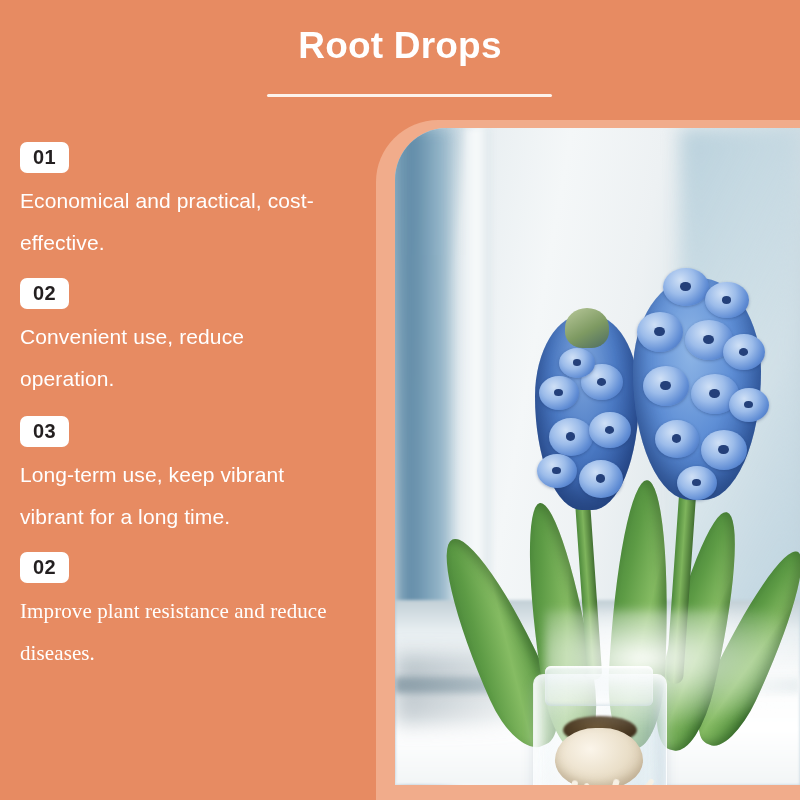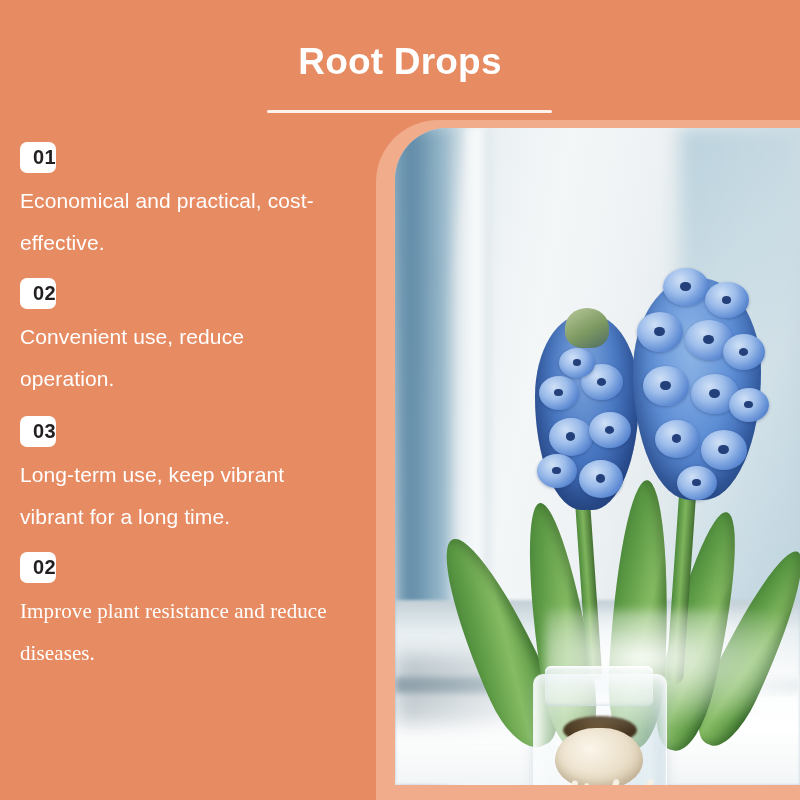--- a/index.html
+++ b/index.html
@@ -5,37 +5,37 @@
   html,body{margin:0;padding:0;}
   body{
     width:800px;height:800px;overflow:hidden;
     background:#E78B62;
     font-family:"Liberation Sans", sans-serif;
     -webkit-font-smoothing:antialiased;
   }
   .poster{position:relative;width:800px;height:800px;background:#E78B62;overflow:hidden;}
 
   
-  .header{position:absolute;left:0;top:16px;width:800px;height:118px;}
+  .header{position:absolute;left:0;top:0;width:800px;height:118px;}
   .title{
     position:absolute;left:0;top:22px;width:800px;
     text-align:center;color:#FFFFFF;
     font-size:37px;font-weight:600;letter-spacing:.2px;line-height:48px;
   }
   .title-rule{
     position:absolute;left:267px;top:94px;width:285px;height:3px;
     background:#FDF3EC;border-radius:2px;
   }
 
   
   .features{position:absolute;left:20px;top:142px;width:350px;}
   .feature{margin-bottom:10px;}
   .badge{
     display:inline-block;background:#FFFFFF;color:#231F20;
-    border-radius:7px;padding:4px 0 5px 13px;
+    border-radius:7px;padding:4px 13px 5px 13px;
     font-size:20px;font-weight:600;line-height:22px;letter-spacing:.5px;
   }
   .feature-text{
     margin-top:7px;color:#FFFFFF;font-size:21px;line-height:42px;
     font-weight:400;letter-spacing:.1px;max-width:330px;
   }
   .f1 .feature-text{max-width:300px;}
   .f2 .feature-text{max-width:290px;}
   .f3 .feature-text{max-width:330px;}
   .f4 .feature-text{max-width:335px;font-family:Liberation Serif, serif;}

